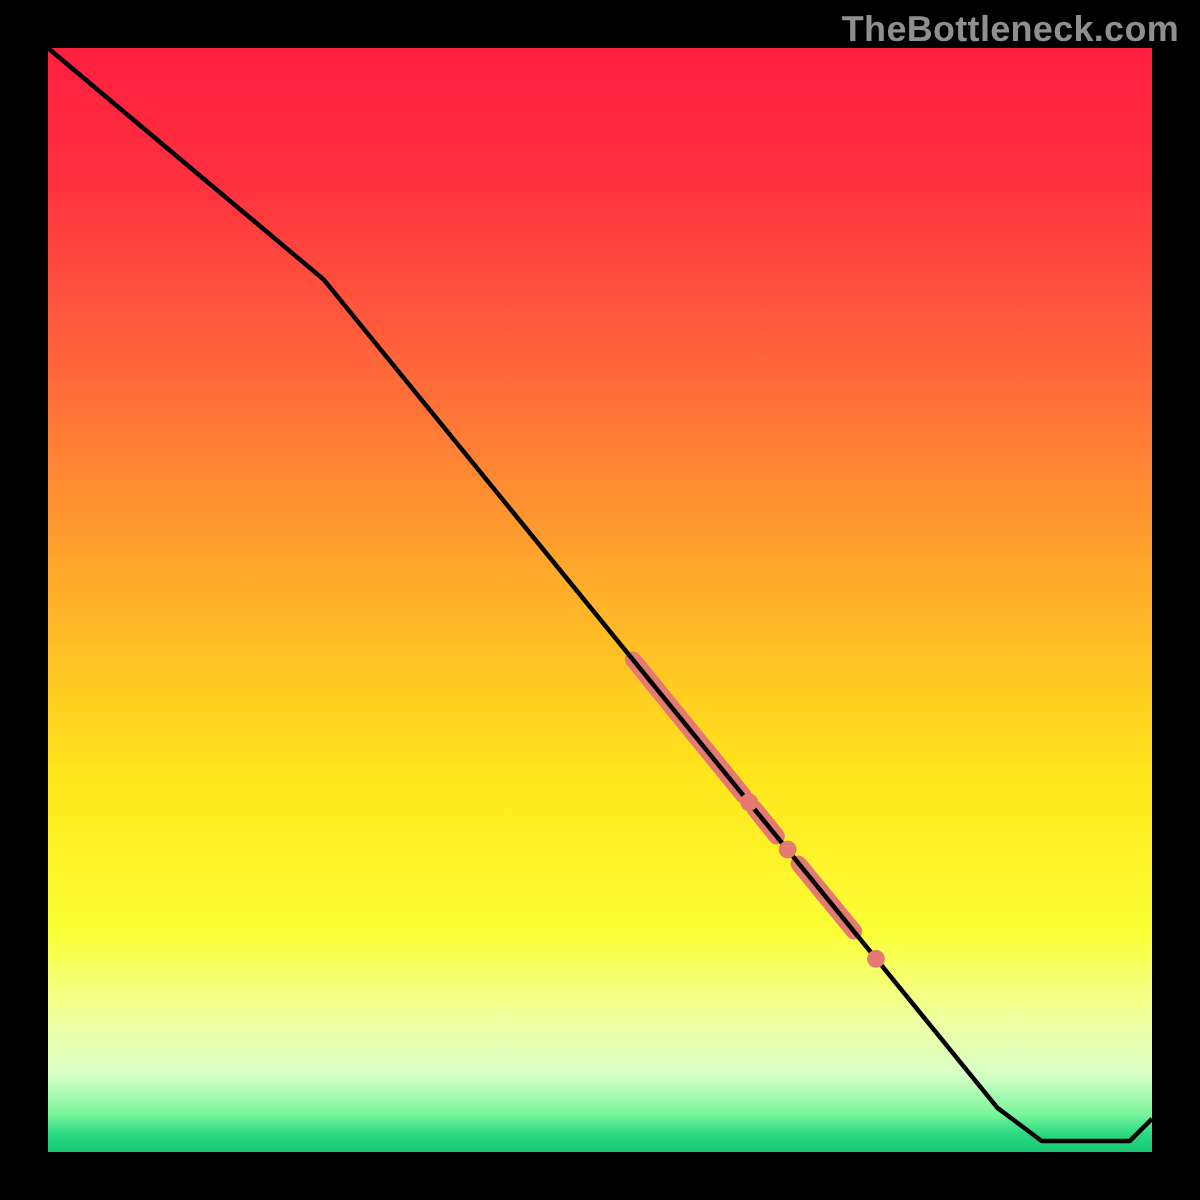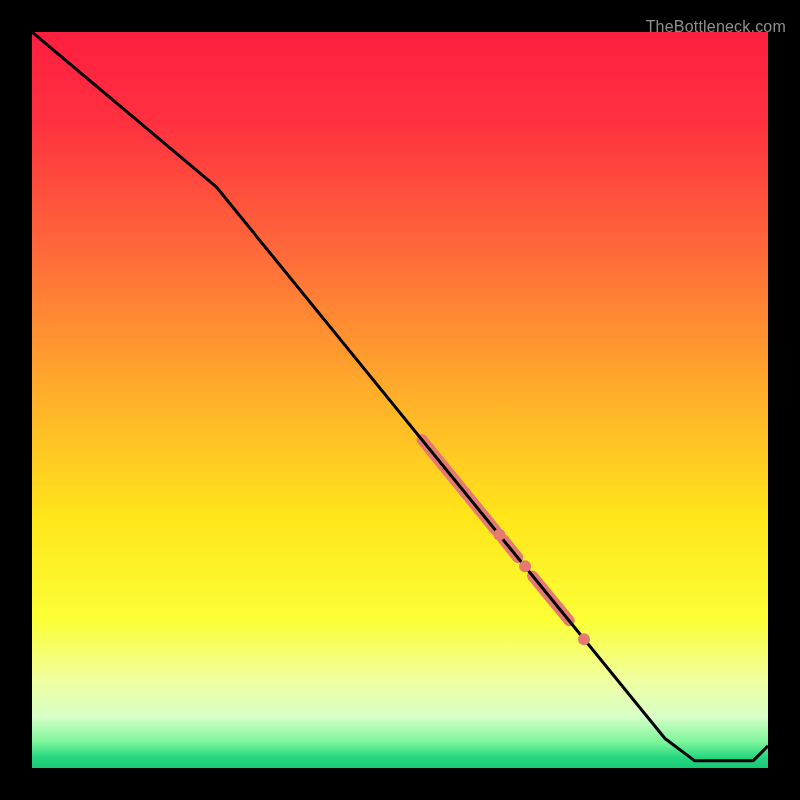--- a/index.html
+++ b/index.html
@@ -5,25 +5,25 @@
   * { margin: 0; padding: 0; box-sizing: border-box; }
   html, body { width: 800px; height: 800px; overflow: hidden; background: #000; }
   .stage {
     position: relative;
     width: 800px;
     height: 800px;
     background: #000;
   }
   .watermark {
     position: absolute;
-    top: 18px;
+    top: 6px;
     right: 14px;
     font-family: Arial, Helvetica, sans-serif;
-    font-size: 16px;
-    font-weight: 400;
+    font-size: 24px;
+    font-weight: 700;
     color: #8f8f8f;
     letter-spacing: 0.2px;
     z-index: 50;
   }
   .plot {
     position: absolute;
     left: 32px;
     top: 32px;
     width: 736px;
     height: 736px;

